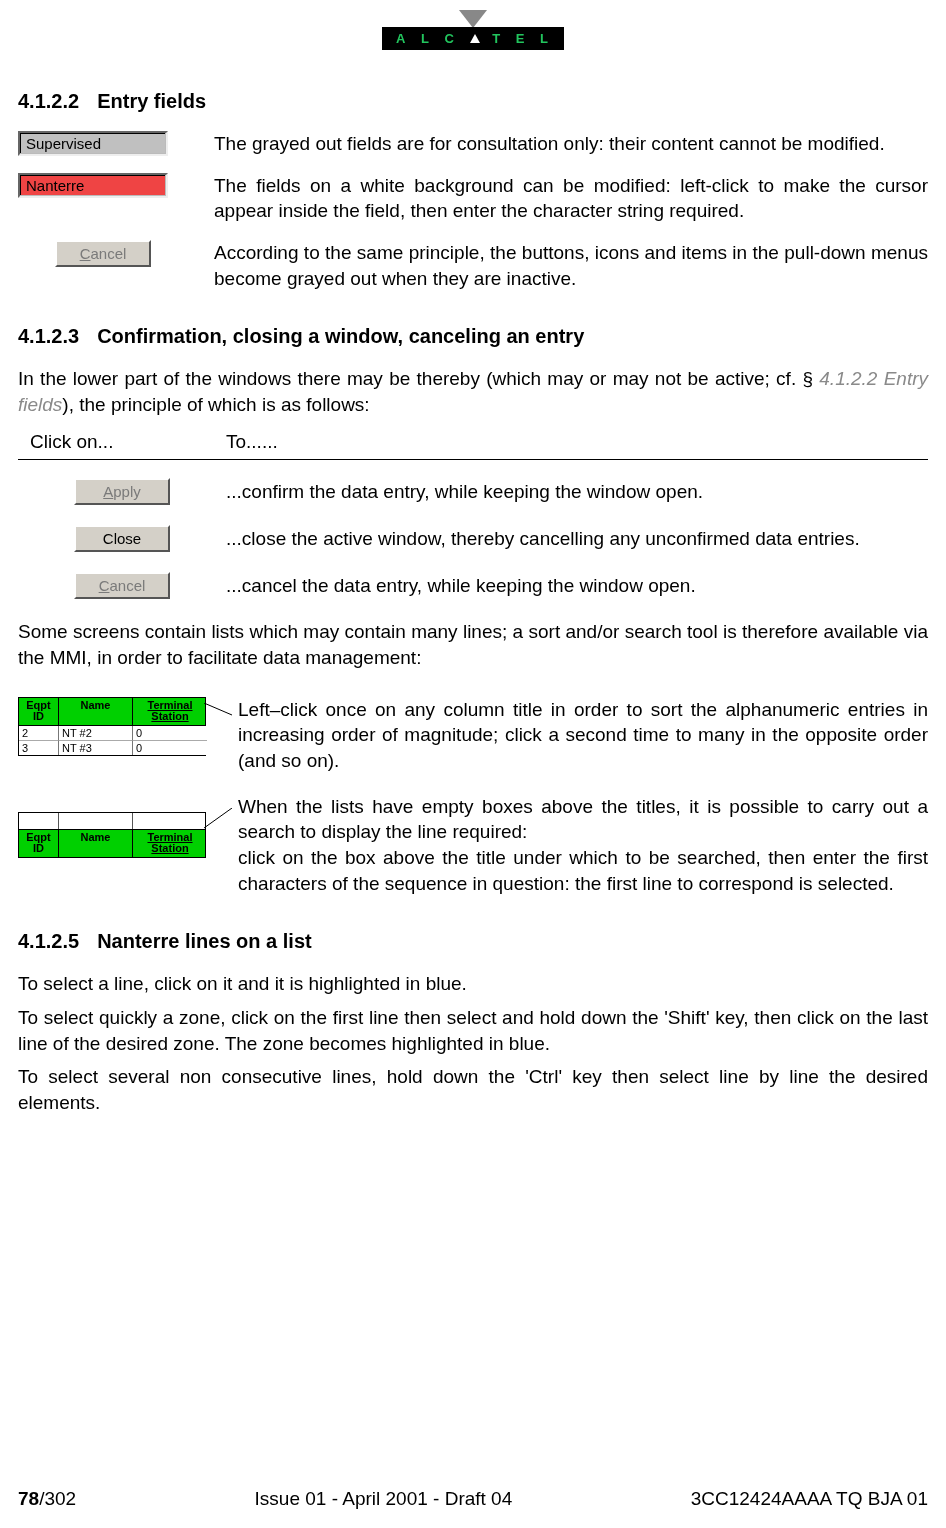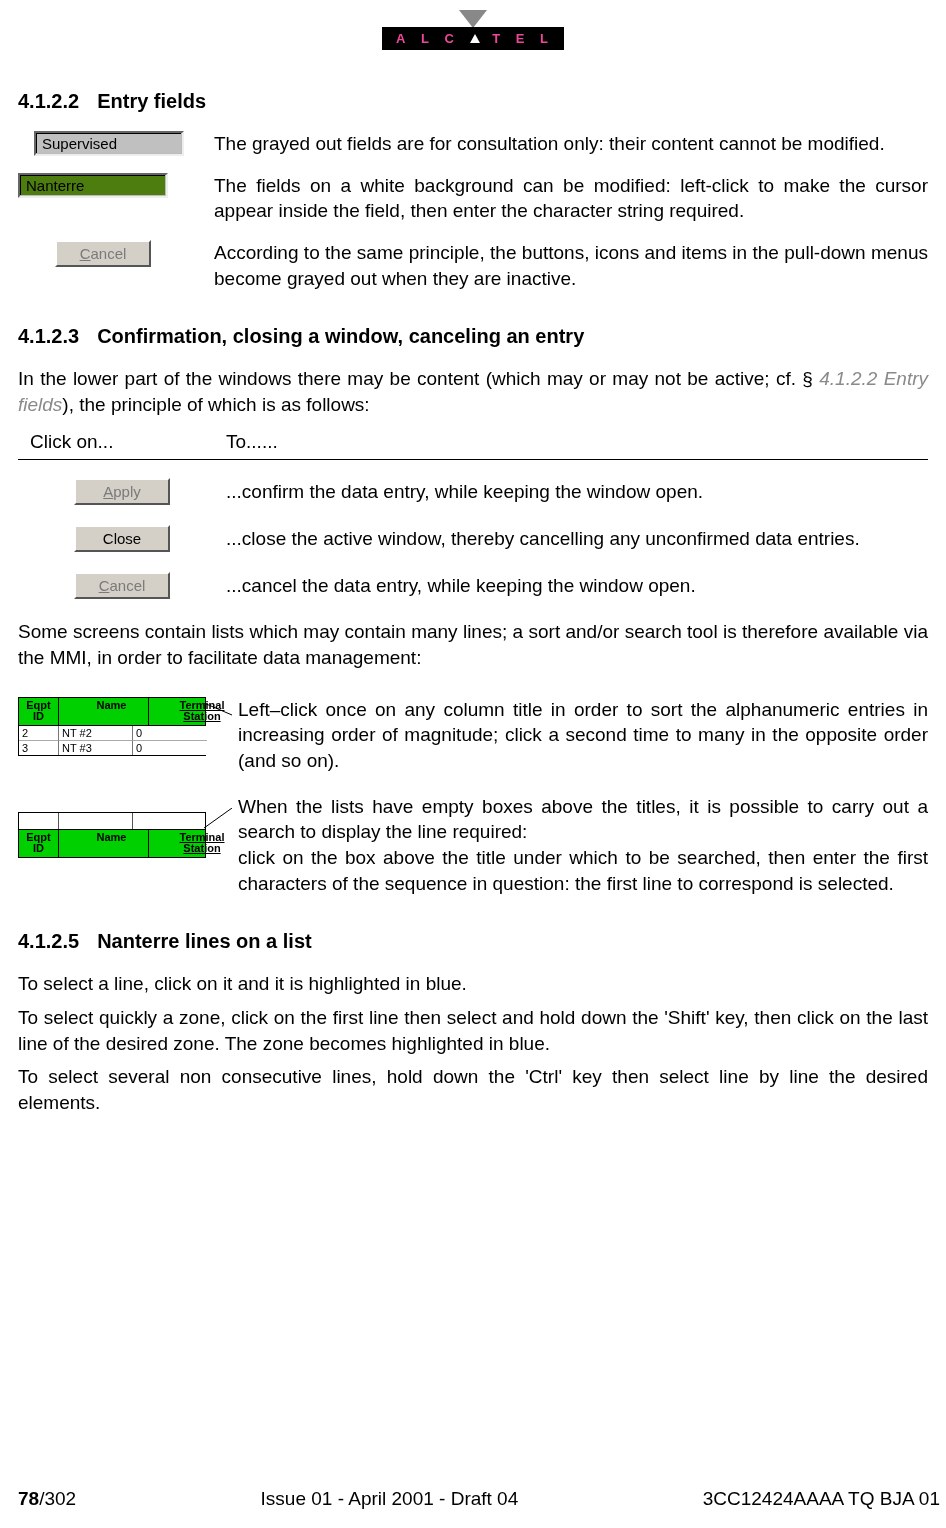--- a/index.html
+++ b/index.html
@@ -27,21 +27,21 @@
   .logo-triangle {
     width: 0;
     height: 0;
     border-left: 14px solid transparent;
     border-right: 14px solid transparent;
     border-top: 18px solid #888;
     margin: 0 auto -1px auto;
   }
   .logo-bar {
     background: #000;
-    color: #ec4899;
+    color: #22c55e;
     font-size: 13px;
     font-weight: bold;
     letter-spacing: 6px;
     padding: 4px 10px 4px 14px;
     display: inline-block;
   }
   .logo-bar .tri {
     display: inline-block;
     vertical-align: middle;
     width: 0; height: 0;
@@ -79,22 +79,22 @@
     display: inline-block;
     border: 2px solid;
     border-color: #666 #eee #eee #666;
     box-shadow: inset -1px -1px 0 #bbb, inset 1px 1px 0 #000;
     font-family: "MS Sans Serif", Arial, sans-serif;
     font-size: 15px;
     padding: 2px 6px;
     width: 150px;
     box-sizing: border-box;
   }
-  .grayed-field { background: #c0c0c0; margin-left: 16px; }
-  .white-field { background: #4d7c0f; }
+  .grayed-field { background: #c0c0c0; }
+  .white-field { background: #ef4444; }
   .win-btn {
     display: inline-block;
     background: #d4d0c8;
     border: 2px solid;
     border-color: #fff #555 #555 #fff;
     font-family: "MS Sans Serif", Arial, sans-serif;
     font-size: 15px;
     text-align: center;
     padding: 3px 0;
     width: 96px;
@@ -133,21 +133,20 @@
   }
   .click-row .desc-cell { flex: 1; font-size: 19px; }
 
   .list-header {
     display: flex;
     background: #00d000;
     font-family: "MS Sans Serif", Arial, sans-serif;
     font-size: 11px;
     font-weight: bold;
     border: 1px solid #000;
-    gap: 16px;
   }
   .list-header .cell {
     border-right: 1px solid #000;
     padding: 2px 3px;
     text-align: center;
     box-sizing: border-box;
     line-height:1.05;
   }
   .list-header .cell:last-child { border-right: none; text-decoration: underline; }
   .c-id { width: 40px; flex:0 0 40px; }
@@ -179,21 +178,21 @@
     height:16px;
     border-right:1px solid #555;
     box-sizing:border-box;
   }
   .search-boxes .sb:last-child{border-right:none;}
 
   .footer {
     position: absolute;
     bottom: 18px;
     left: 18px;
-    right: 6px;
+    right: 18px;
     display: flex;
     justify-content: space-between;
     font-size: 19px;
   }
   .footer .pg b { font-weight:bold;}
   b { font-weight: normal; }
 </style>
 </head>
 <body>
 
@@ -234,21 +233,21 @@
     </div>
     <div class="text-col body-text justify">
       <span>According to the same principle, the buttons, icons and items in the pull-down menus become </span><b>grayed out</b><span> when they are </span><b>inactive</b><span>.</span>
     </div>
   </div>
 
   <div class="heading">
     <span class="num">4.1.2.3</span><span>Confirmation, closing a window, canceling an entry</span>
   </div>
   <div class="body-text justify">
-    <span>In the lower part of the windows there may be </span><b>content</b><span> (which may or may not be active; cf. § </span><span class="ref-link">4.1.2.2 Entry fields</span><span>), the principle of which is as follows:</span>
+    <span>In the lower part of the windows there may be </span><b>thereby</b><span> (which may or may not be active; cf. § </span><span class="ref-link">4.1.2.2 Entry fields</span><span>), the principle of which is as follows:</span>
   </div>
 
   <div class="click-table">
     <div class="click-headers">
       <div class="h1">Click on...</div>
       <div class="h2">To......</div>
     </div>
     <hr class="sep">
     <div class="click-row">
       <div class="btn-cell">

